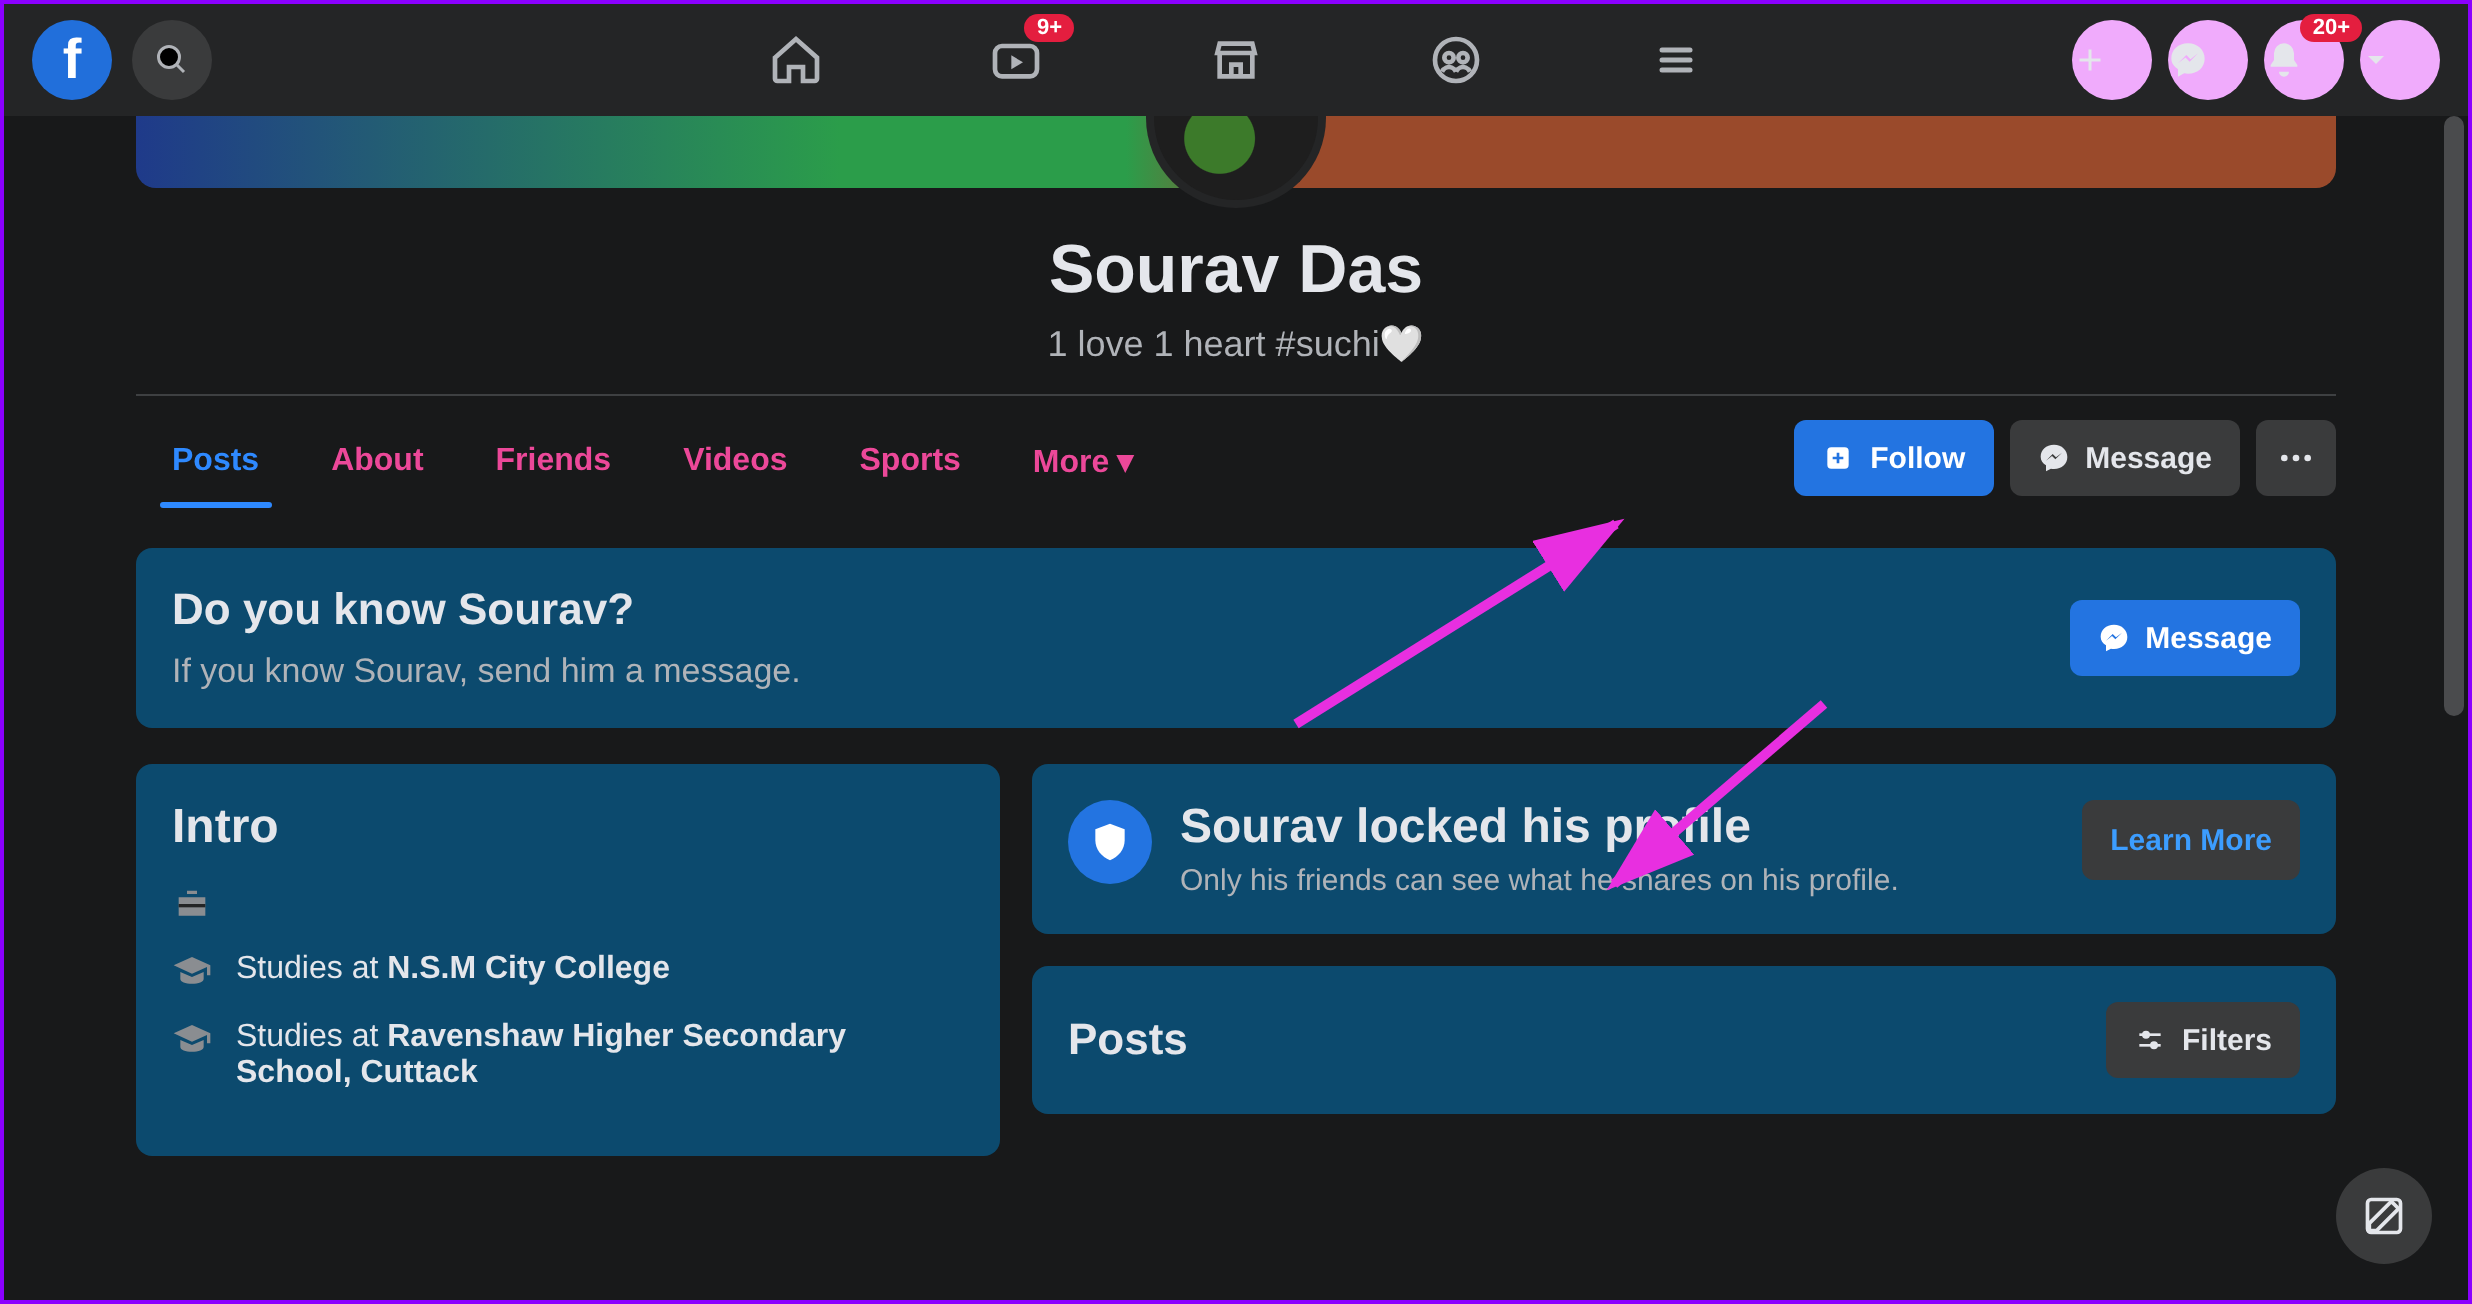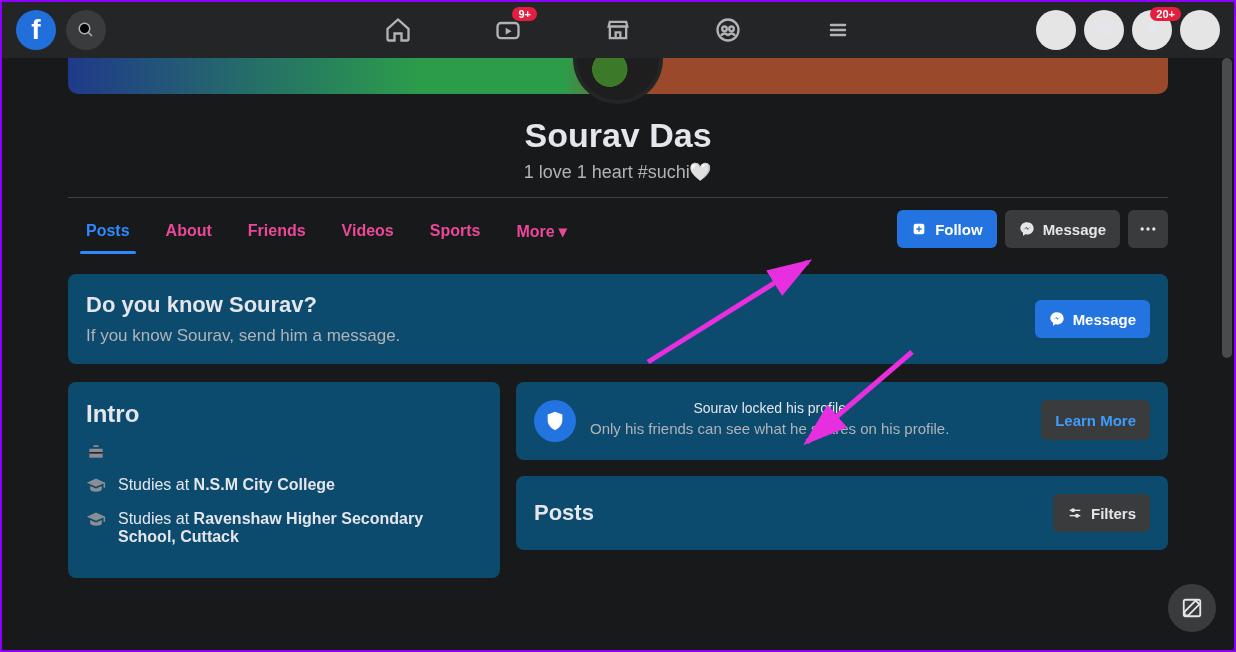--- a/index.html
+++ b/index.html
@@ -9,21 +9,21 @@
     .topbar { height: 56px; background: #242526; display: flex; align-items: center; padding: 0 14px; position: relative; }
     .fb-logo { width: 40px; height: 40px; border-radius: 50%; background: #216fdb; display:flex; align-items:center; justify-content:center; color:#fff; font-weight:900; font-size:28px; }
     .search-pill { margin-left: 10px; width: 40px; height: 40px; border-radius: 20px; background: #3a3b3c; display:flex; align-items:center; justify-content:center; }
 
     .center-nav { position: absolute; left: 50%; transform: translateX(-50%); display: flex; gap: 70px; align-items:center; }
     .center-item { width: 40px; height: 40px; display:flex; align-items:center; justify-content:center; position: relative; }
     .center-item svg { fill:none; stroke:#b0b3b8; }
     .badge { position:absolute; top:-3px; right:-9px; background:#e41e3f; color:#fff; font-size:11px; font-weight:700; padding:1px 6px; border-radius:9px; }
 
     .right-nav { margin-left:auto; display:flex; gap:8px; align-items:center; }
-    .circ-btn { width:40px; height:40px; border-radius:50%; background:#e5e5e5; display:flex; align-items:center; justify-content:center; position:relative; }
+    .circ-btn { width:40px; height:40px; border-radius:50%; background:#f0abfc; display:flex; align-items:center; position:relative; }
     .circ-btn svg { fill:#e4e6eb; }
 
     .scrollbox { height: calc(100% - 56px); overflow: hidden; position: relative; }
     .content { width: 1100px; margin: 0 auto; }
 
     .cover { height: 36px; background: linear-gradient(90deg,#1f3a8a 0%, #2b9d4a 32%, #2b9d4a 38%, #2b9d4a 45%, #9a4a2b 52%, #9a4a2b 100%); border-radius: 0 0 10px 10px; position:relative; }
     .cover .pfp { position:absolute; left:50%; transform:translateX(-50%); bottom:-10px; width:90px; height:48px; border-radius:0 0 60px 60px; background: radial-gradient(circle at 40% 30%, #3c7a2a 30%, #1e1e1e 31%); border:4px solid #242526; border-top:none; }
 
     .name-block { text-align:center; margin-top: 22px; }
     .name-block h1 { font-size: 34px; font-weight: 800; }
@@ -53,21 +53,21 @@
     .prompt-card { display:flex; align-items:center; }
     .prompt-card .right { margin-left:auto; }
 
     .intro h2 { font-size:24px; font-weight:800; margin-bottom:14px; }
     .intro .row { display:flex; align-items:flex-start; gap:12px; color:#e4e6eb; font-size:16px; margin:14px 0; }
     .intro .row svg { flex:0 0 auto; }
     .intro .row b { font-weight:700; }
 
     .locked { display:flex; align-items:flex-start; gap:14px; }
     .locked .shield { width:42px; height:42px; border-radius:50%; background:#2374e1; display:flex; align-items:center; justify-content:center; flex:0 0 auto; }
-    .locked .tcol .t1 { font-size:14px; font-weight:400;text-align:center; }
+    .locked .tcol .t1 { font-size:24px; font-weight:700; }
     .locked .tcol .t2 { color:#b0b3b8; font-size:15px; margin-top:4px; max-width:360px; }
     .locked .btn.learn { margin-left:auto; background:#3a3b3c; color:#3c9dff; font-weight:700; height:40px; }
 
     .posts-header { display:flex; align-items:center; }
     .posts-header h2 { font-size:22px; font-weight:800; }
 
     .float-edit { position:absolute; right:18px; bottom:18px; width:48px; height:48px; border-radius:50%; background:#3a3b3c; display:flex; align-items:center; justify-content:center; }
 
     .side-scroll { position:absolute; top:56px; right:2px; width:10px; height:300px; background:#4a4b4d; border-radius:5px; }
 

